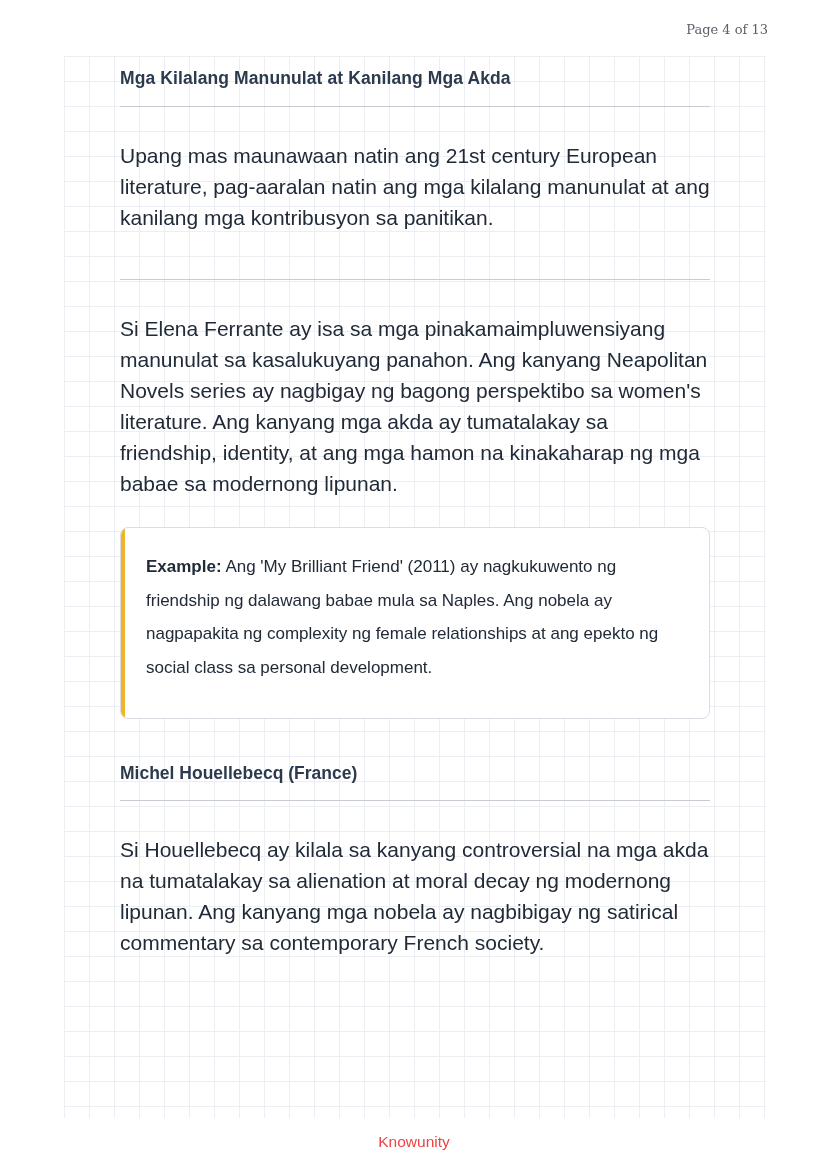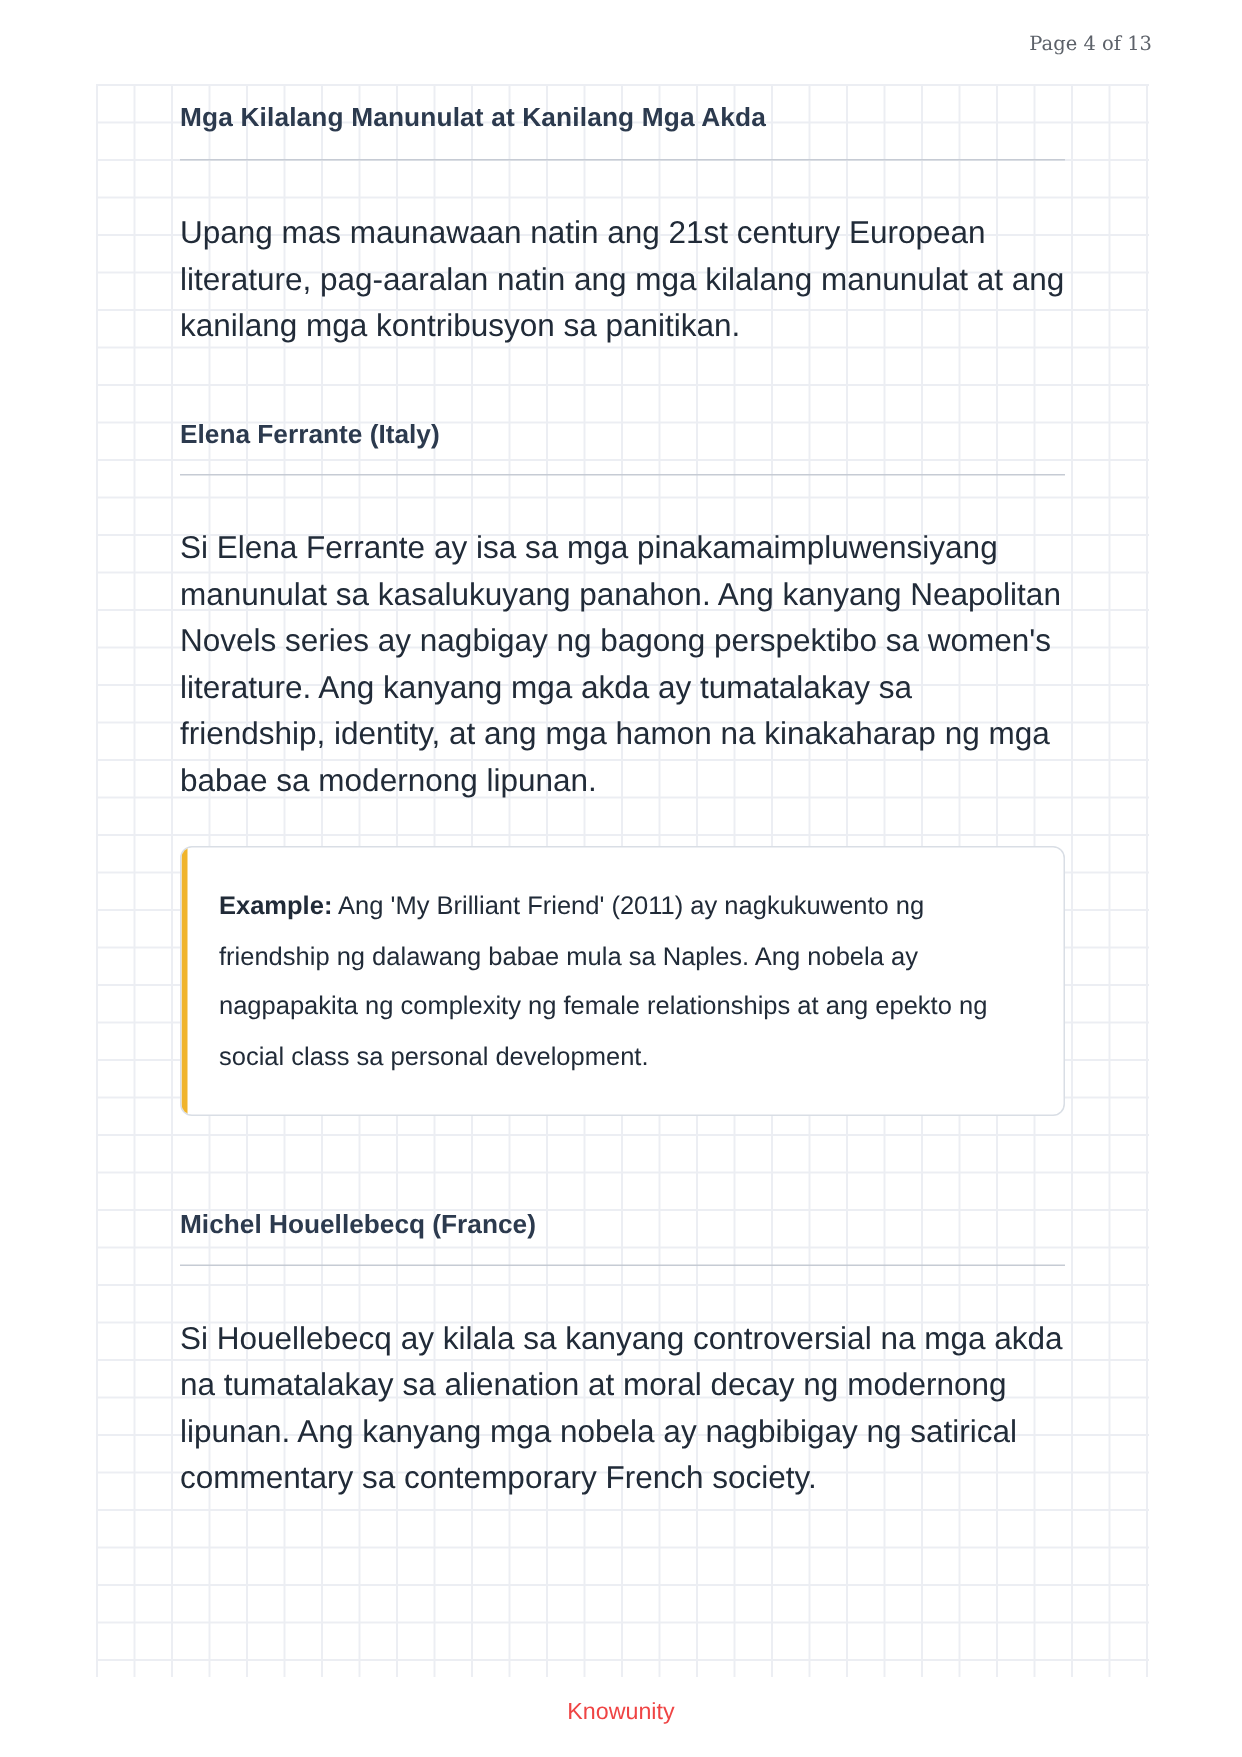--- a/index.html
+++ b/index.html
@@ -60,22 +60,22 @@
   }
 
   .intro { margin-bottom: 46px; }
   .section-paragraph { margin-bottom: 28px; }
 
   .example-box {
     position: relative;
     border: 1px solid #d9dee5;
     border-radius: 8px;
     background: #ffffff;
-    padding: 22px 26px 22px 25px;
-    margin-bottom: 62px;
+    padding: 22px 26px 34px 25px;
+    margin-bottom: 44px;
     overflow: hidden;
   }
   .accent-bar {
     position: absolute;
     left: 0; top: 0; bottom: 0;
     width: 4px;
     background: #f0b42c;
   }
   p.example-text {
     font-size: 17px;
@@ -100,21 +100,20 @@
 
 <div class="sheet">
   <div class="content">
 
     <h1 class="page-title">Mga Kilalang Manunulat at Kanilang Mga Akda</h1>
     <div class="rule"></div>
 
     <p class="body intro">Upang mas maunawaan natin ang 21st century European literature, pag-aaralan natin ang mga kilalang manunulat at ang kanilang mga kontribusyon sa panitikan.</p>
 
     <section class="author-section">
-      <h2 class="subheading">Elena Ferrante (Italy)</h2>
       <div class="rule"></div>
 
       <p class="body section-paragraph">Si Elena Ferrante ay isa sa mga pinakamaimpluwensiyang manunulat sa kasalukuyang panahon. Ang kanyang Neapolitan Novels series ay nagbigay ng bagong perspektibo sa women's literature. Ang kanyang mga akda ay tumatalakay sa friendship, identity, at ang mga hamon na kinakaharap ng mga babae sa modernong lipunan.</p>
 
       <div class="example-box">
         <div class="accent-bar"></div>
         <p class="example-text"><strong class="example-label">Example:</strong> <span>Ang 'My Brilliant Friend' (2011) ay nagkukuwento ng friendship ng dalawang babae mula sa Naples. Ang nobela ay nagpapakita ng complexity ng female relationships at ang epekto ng social class sa personal development.</span></p>
       </div>
     </section>
 

